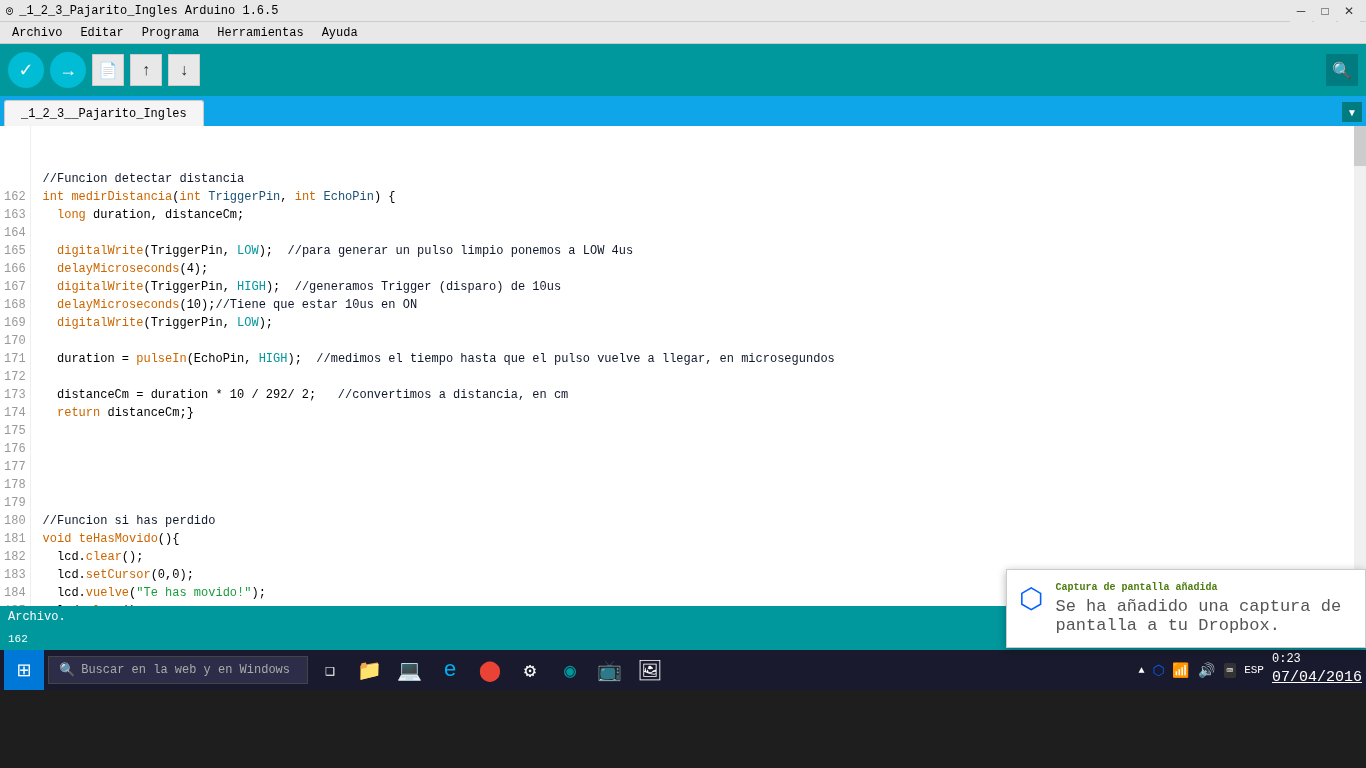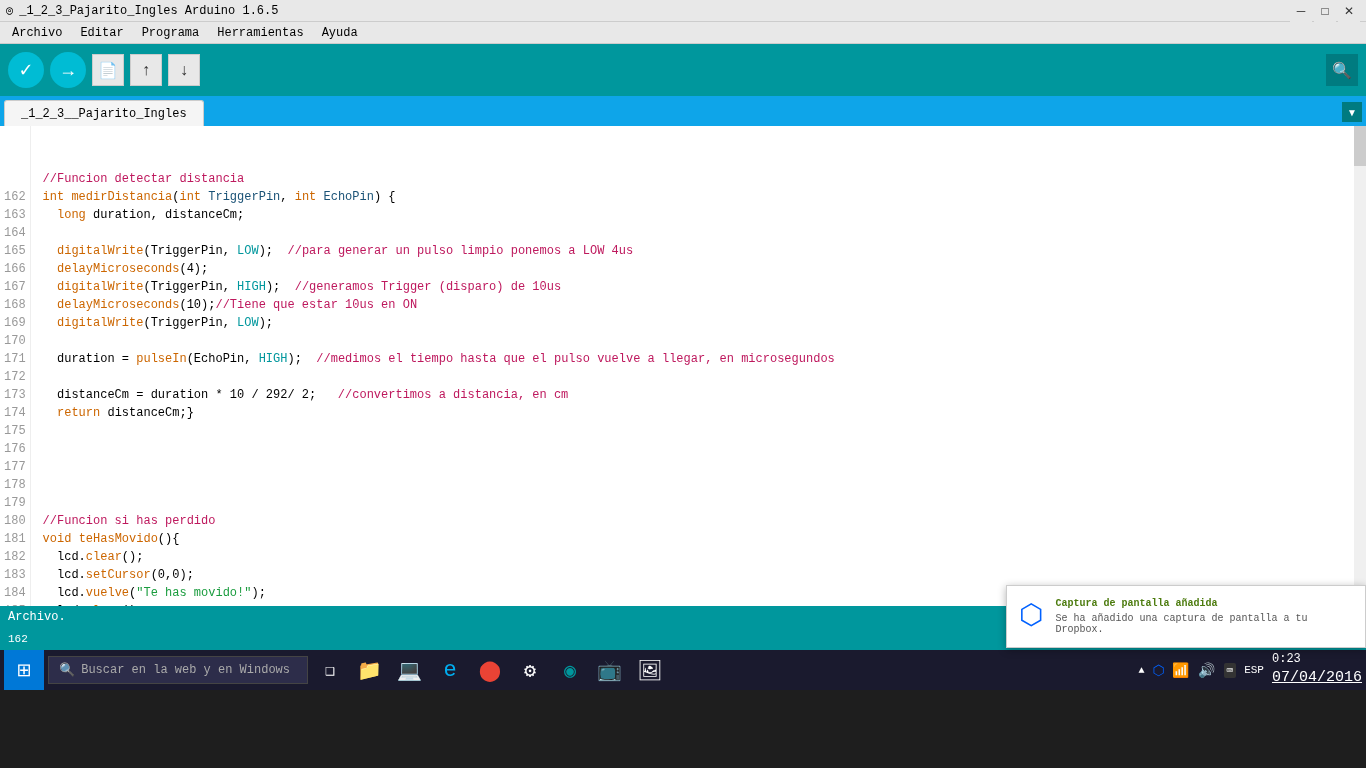--- a/index.html
+++ b/index.html
@@ -167,21 +167,21 @@
       width: 12px;
       height: 40px;
       position: absolute;
       top: 0;
     }
 
     
     .kw { color: #cc6600; font-weight: normal; } 
     .fn { color: #cc6600; }
     .builtin { color: #d35400; } 
-    .comment { color: #be185d; }
+    .comment { color: #0f172a; }
     .string { color: #1a9c3e; }
     .const-color { color: #00979d; }
 
     
     #status-bar {
       background: #00979d;
       height: 22px;
       display: flex;
       align-items: center;
       padding: 0 8px;
@@ -271,21 +271,21 @@
       color: #0061ff;
       flex-shrink: 0;
     }
     .dropbox-text h3 {
       font-size: 10px;
       font-weight: bold;
       color: #4d7c0f;
       margin-bottom: 4px;
     }
     .dropbox-text p {
-      font-size: 10px;
+      font-size: 17px;
       color: #555;
     }
 
     
     .code-wrapper {
       position: relative;
       flex: 1;
       overflow: hidden;
     }
   </style>

